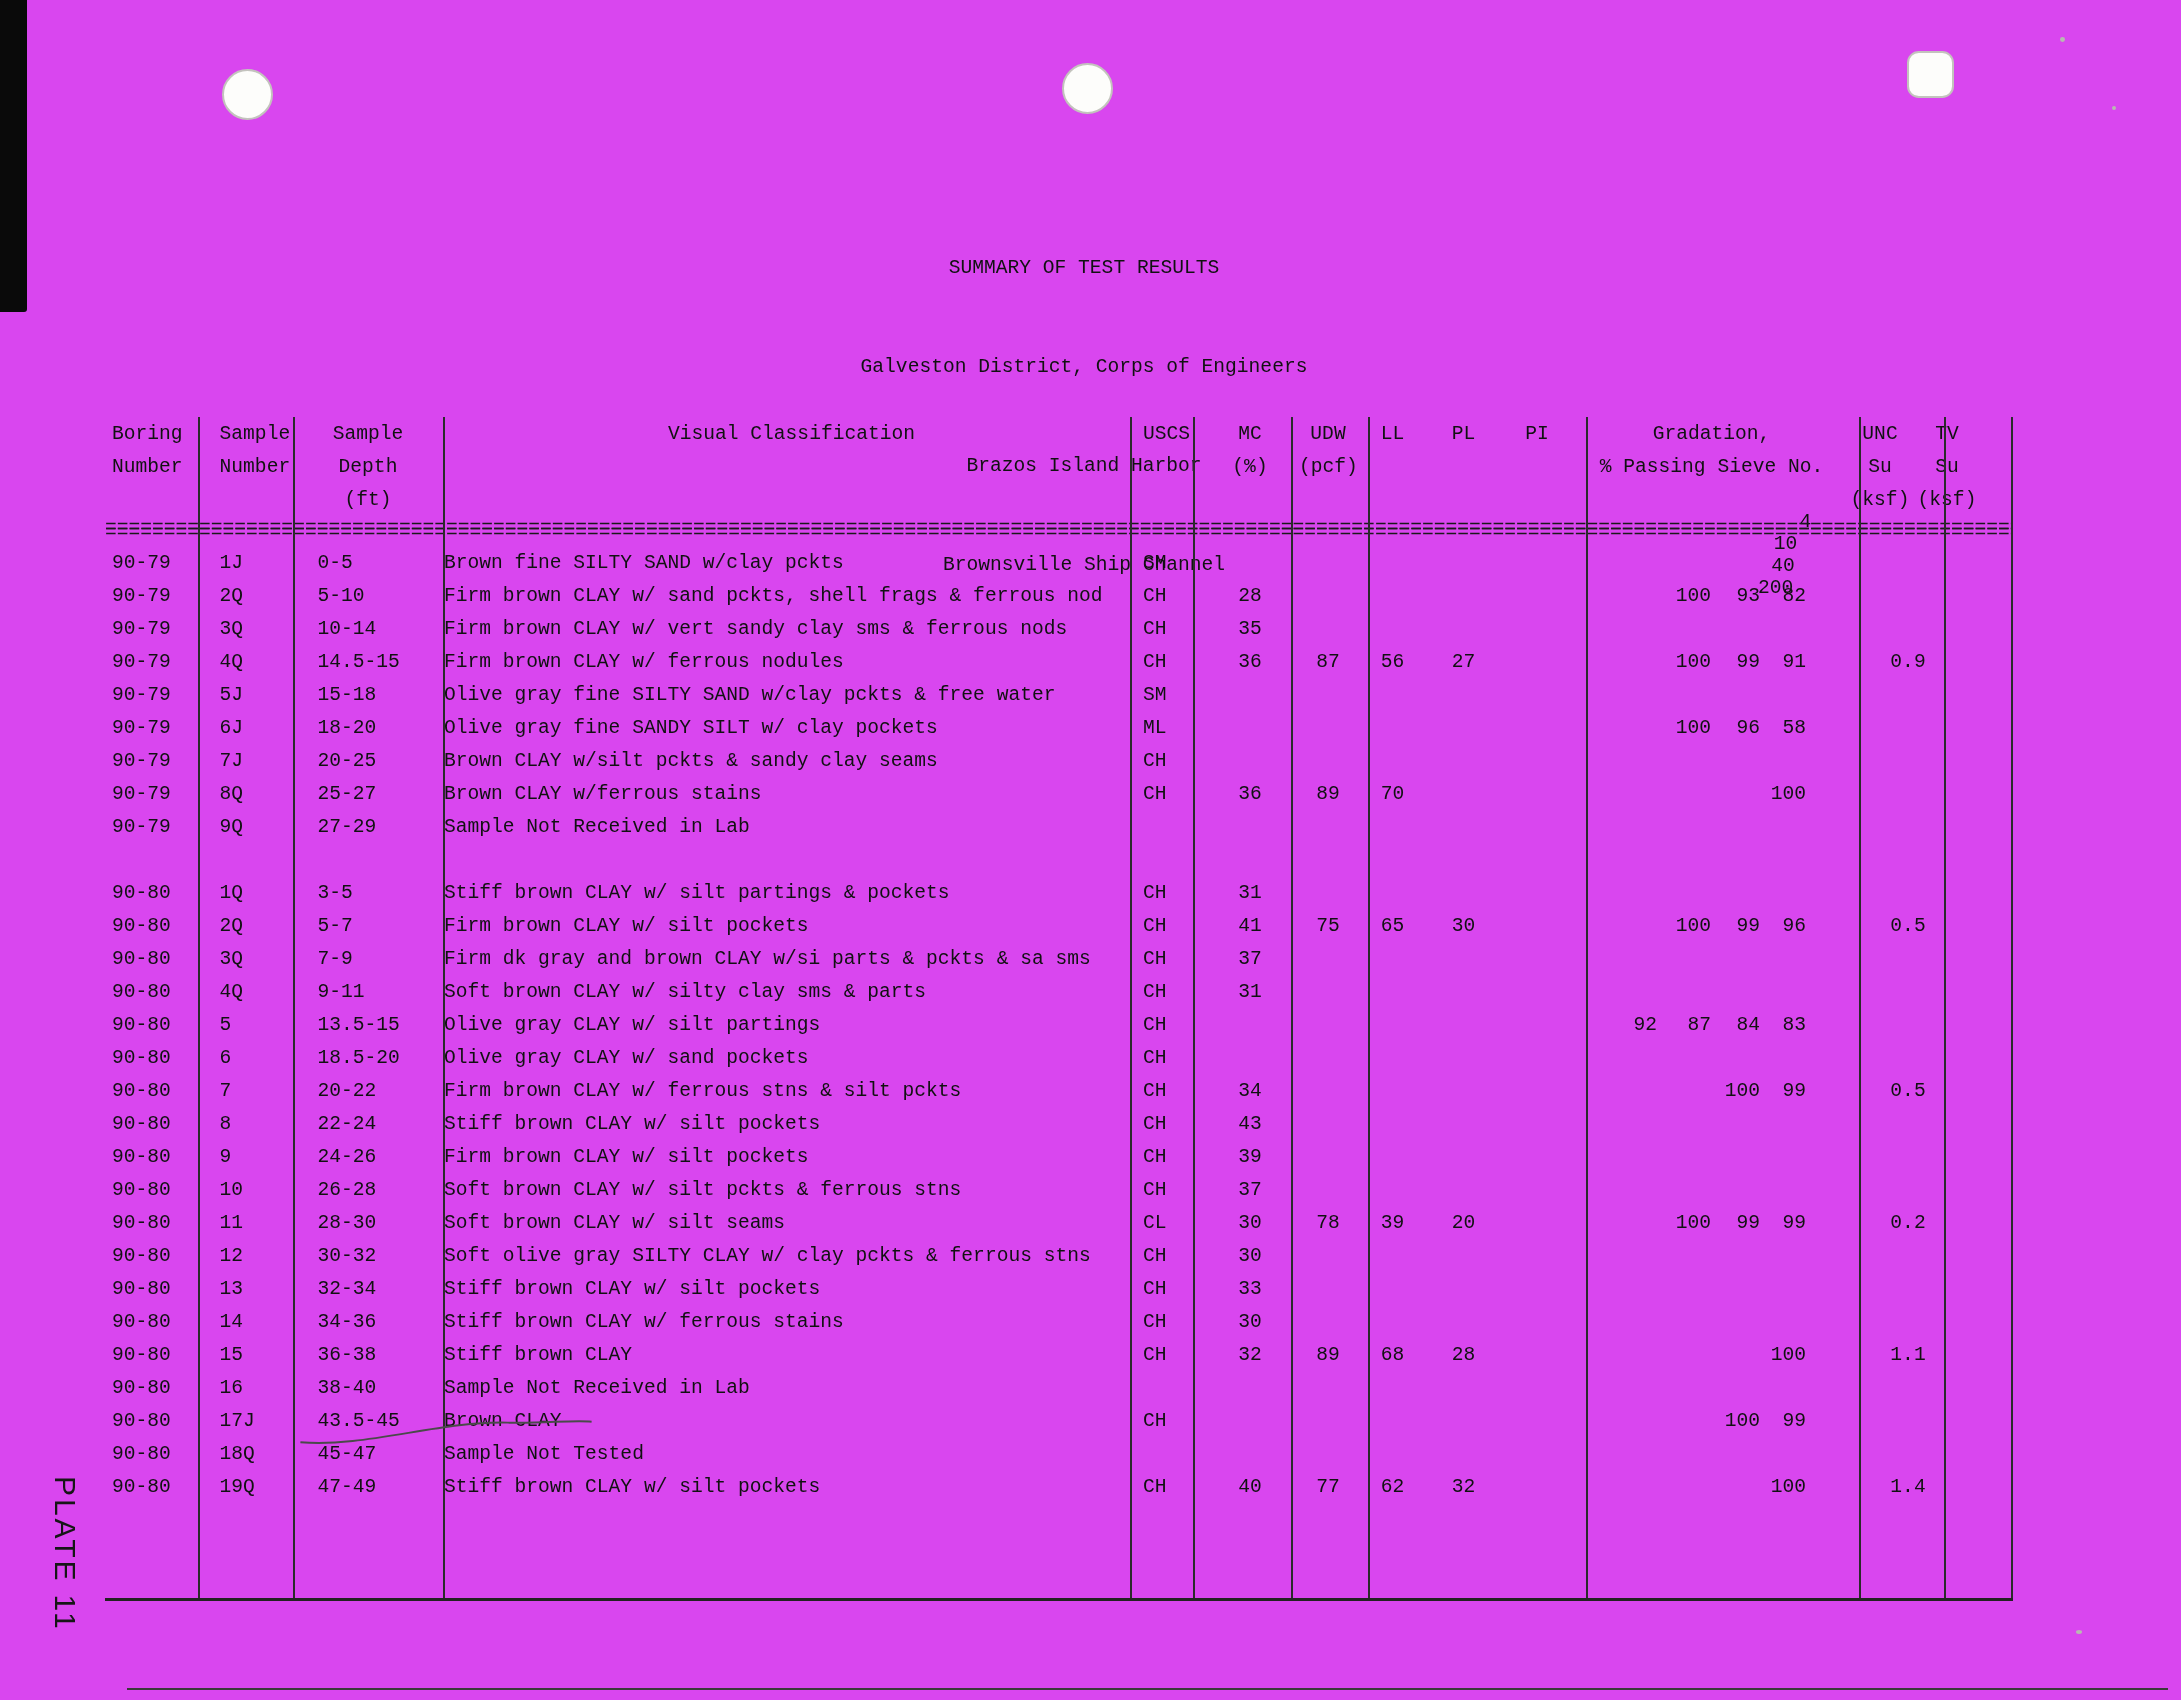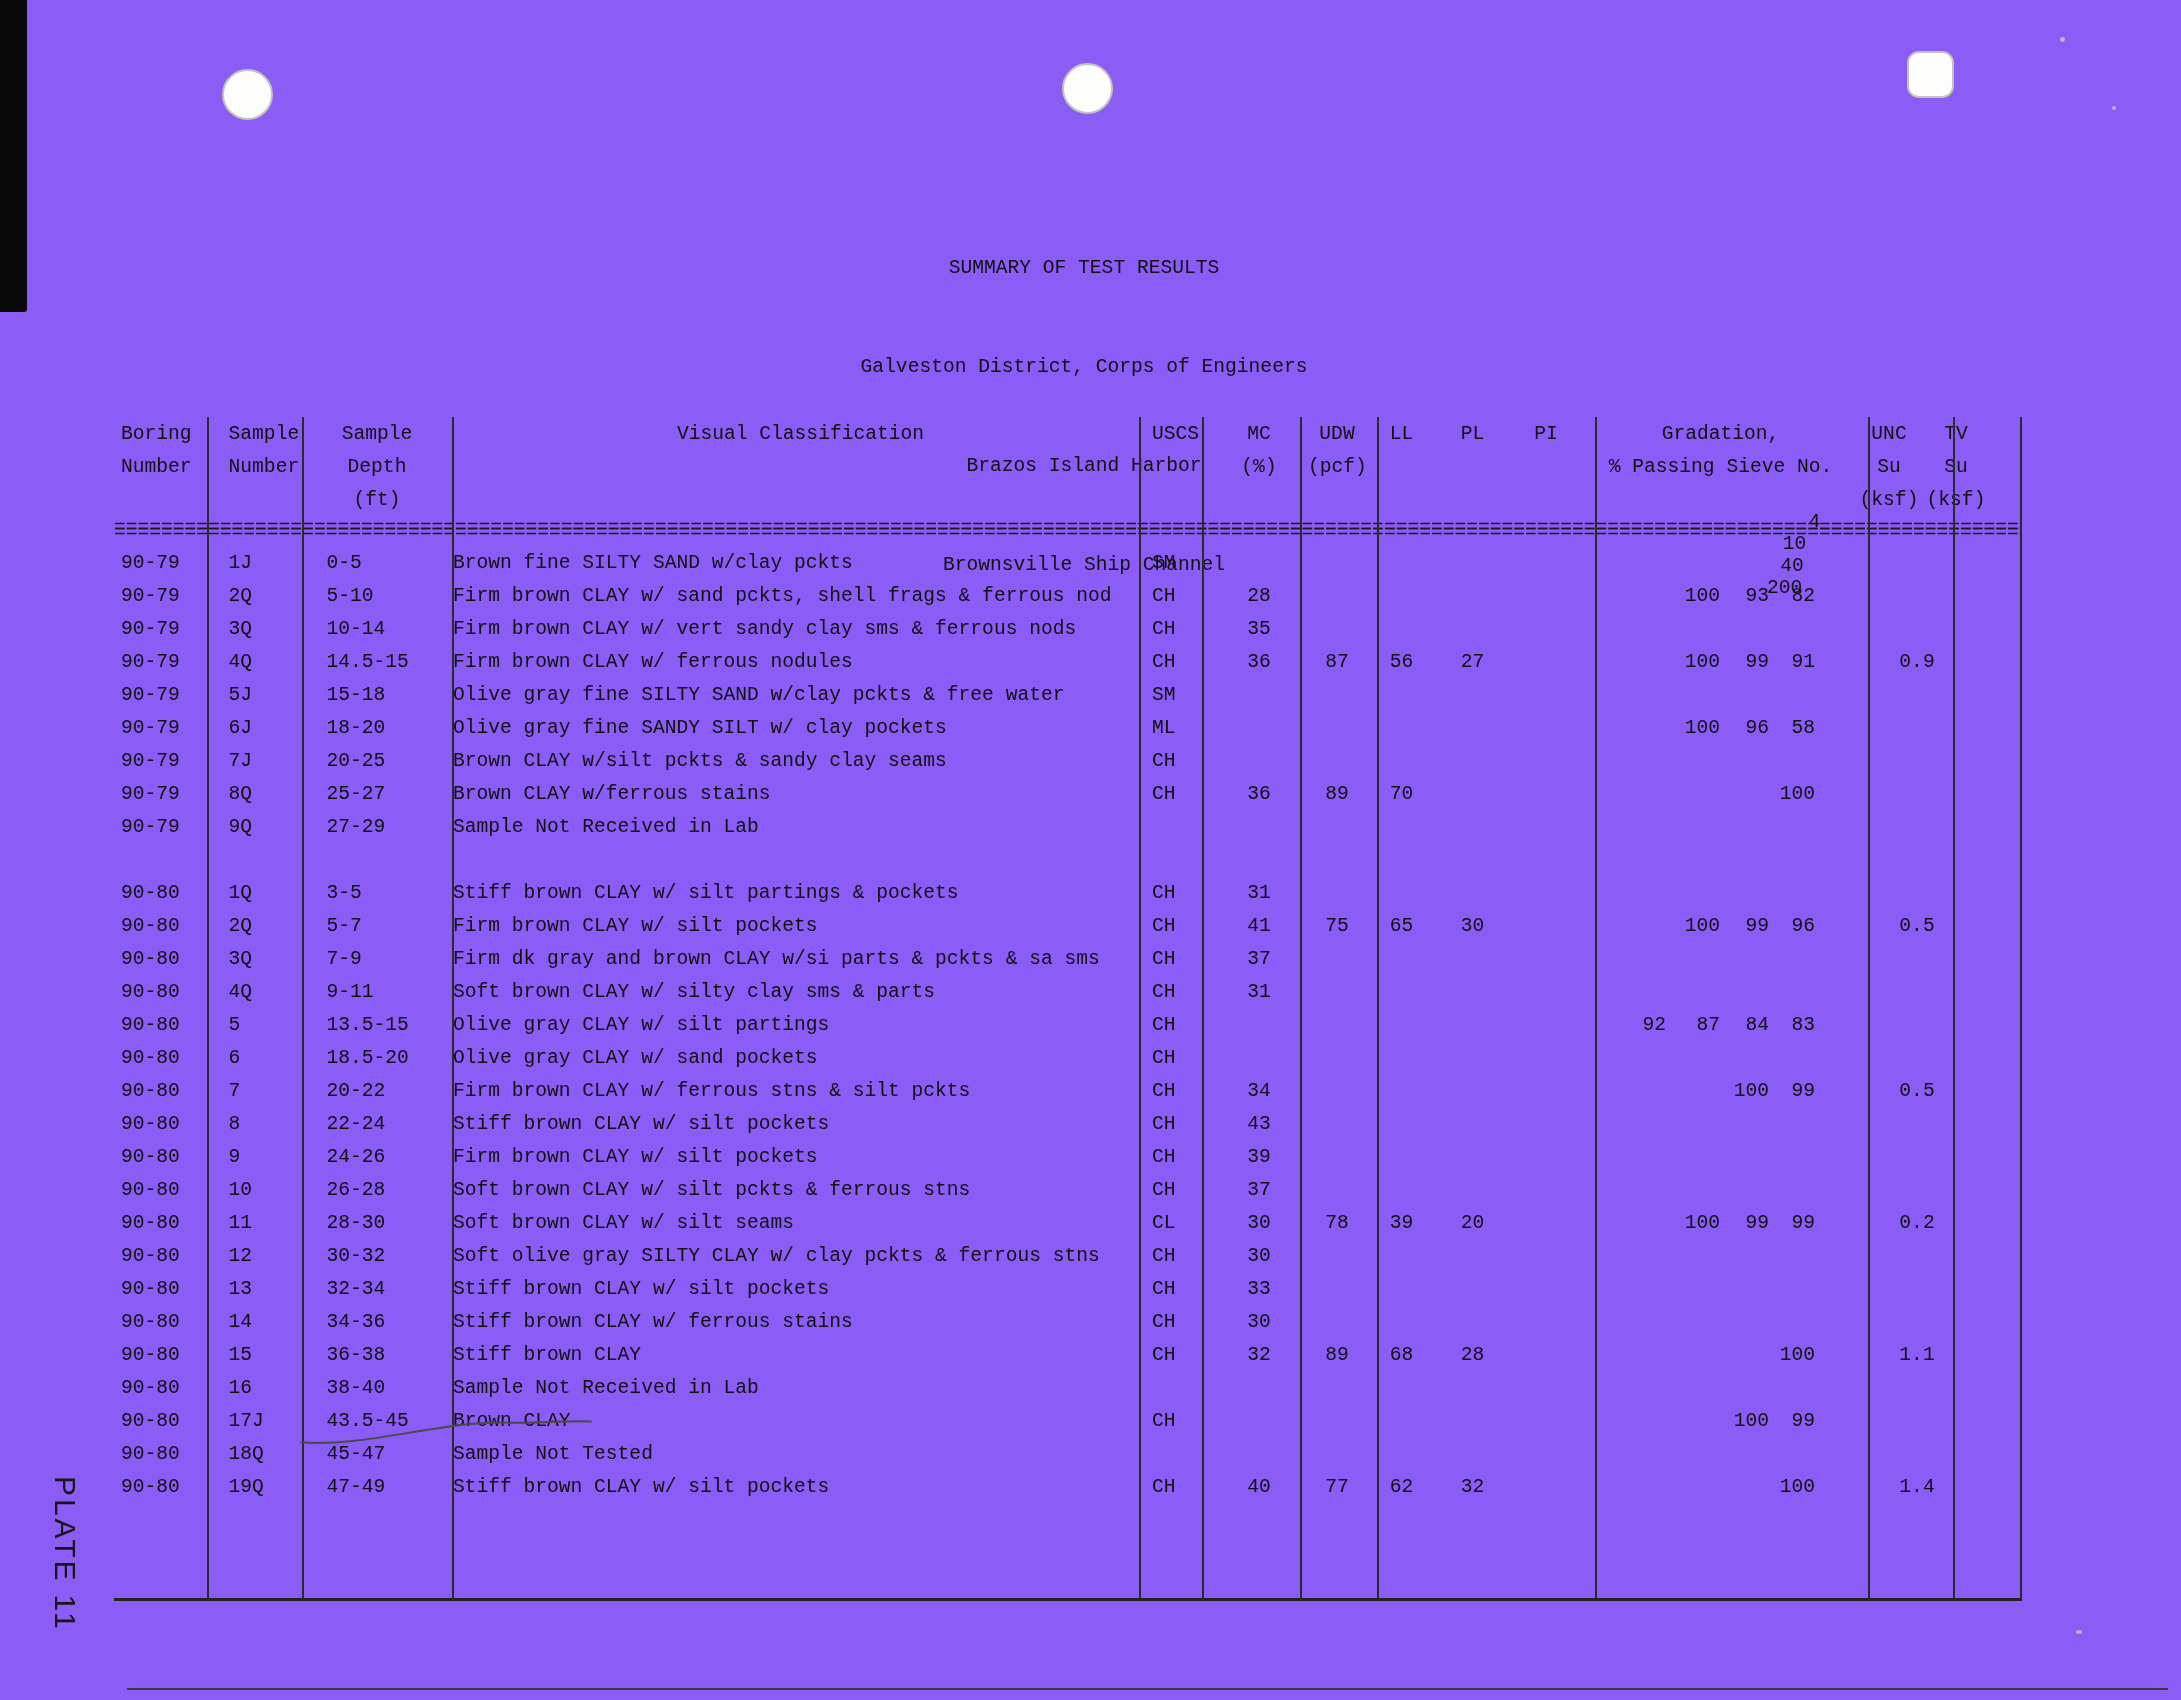--- a/index.html
+++ b/index.html
@@ -1,39 +1,39 @@
 <!DOCTYPE html>
 <html><head>
 <meta charset="utf-8">
 <style>
   html,body{margin:0;padding:0;background:#888;}
   .page{
     position:relative;
     width:2182px;height:1701px;
-    background:#8b5cf6;
+    background:#d946ef;
     font-family:"Liberation Mono","DejaVu Sans Mono",monospace;
     font-size:19.6px;color:#111;
     overflow:hidden;
   }
   
   .edge-bar{position:absolute;left:0;top:0;width:26.5px;height:312px;background:#0a0a0a;border-radius:0 0 2.9px 0;}
   .hole{position:absolute;border:2px solid #c3c3bd;border-radius:50%;background:#fdfdfb;}
   .hole1{left:222px;top:69px;width:47px;height:47px;}
   .hole2{left:1062px;top:63px;width:47px;height:47px;}
   .hole3{left:1907px;top:51px;width:43px;height:43px;border-radius:11.8px;}
   .speck{position:absolute;background:#b9b9b2;border-radius:50%;}
 
   
   .title-block{
     position:absolute;left:0;top:186px;width:2168px;
     text-align:center;line-height:33px;white-space:pre;
   }
 
   
-  .table{position:absolute;left:114px;top:417px;width:1908px;height:1181px;}
+  .table{position:absolute;left:105px;top:417px;width:1908px;height:1181px;}
   .vl{position:absolute;top:0;width:2px;height:1181px;background:#2b2b2b;}
   .bottom-rule{position:absolute;top:1181px;left:0;width:1908px;height:2.9px;background:#222;}
   .page-rule{position:absolute;left:127px;top:1688px;width:2041px;height:2px;background:#3a3a3a;}
 
   .thead{padding-top:5.9px;display:flex;}
   .hcell{box-sizing:border-box;}
   .hcell span{display:block;height:33px;white-space:pre;}
   .trow{display:flex;height:33px;white-space:pre;}
   .cell{box-sizing:border-box;overflow:visible;}
 

